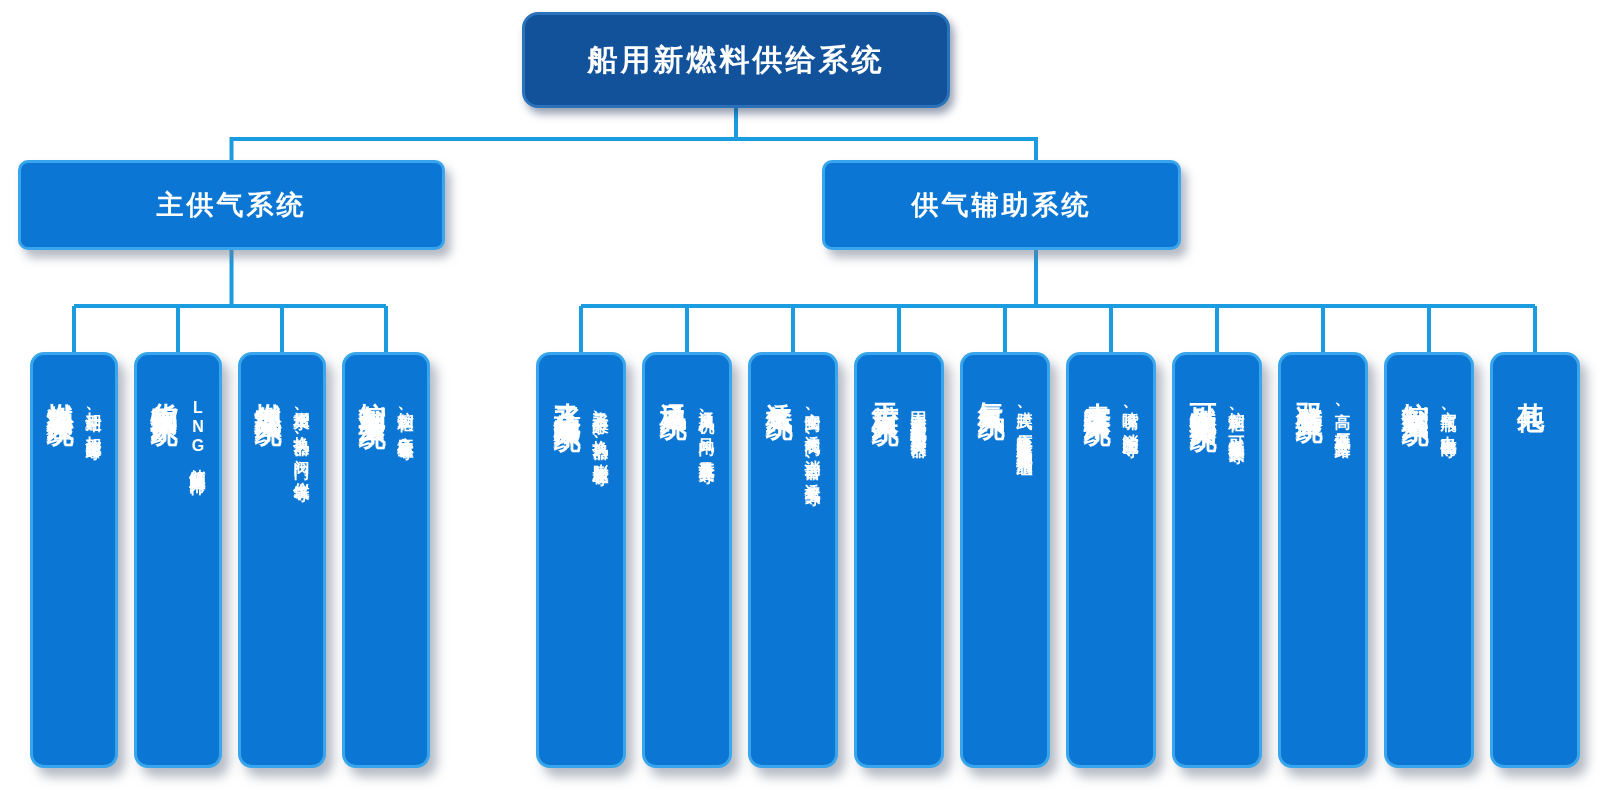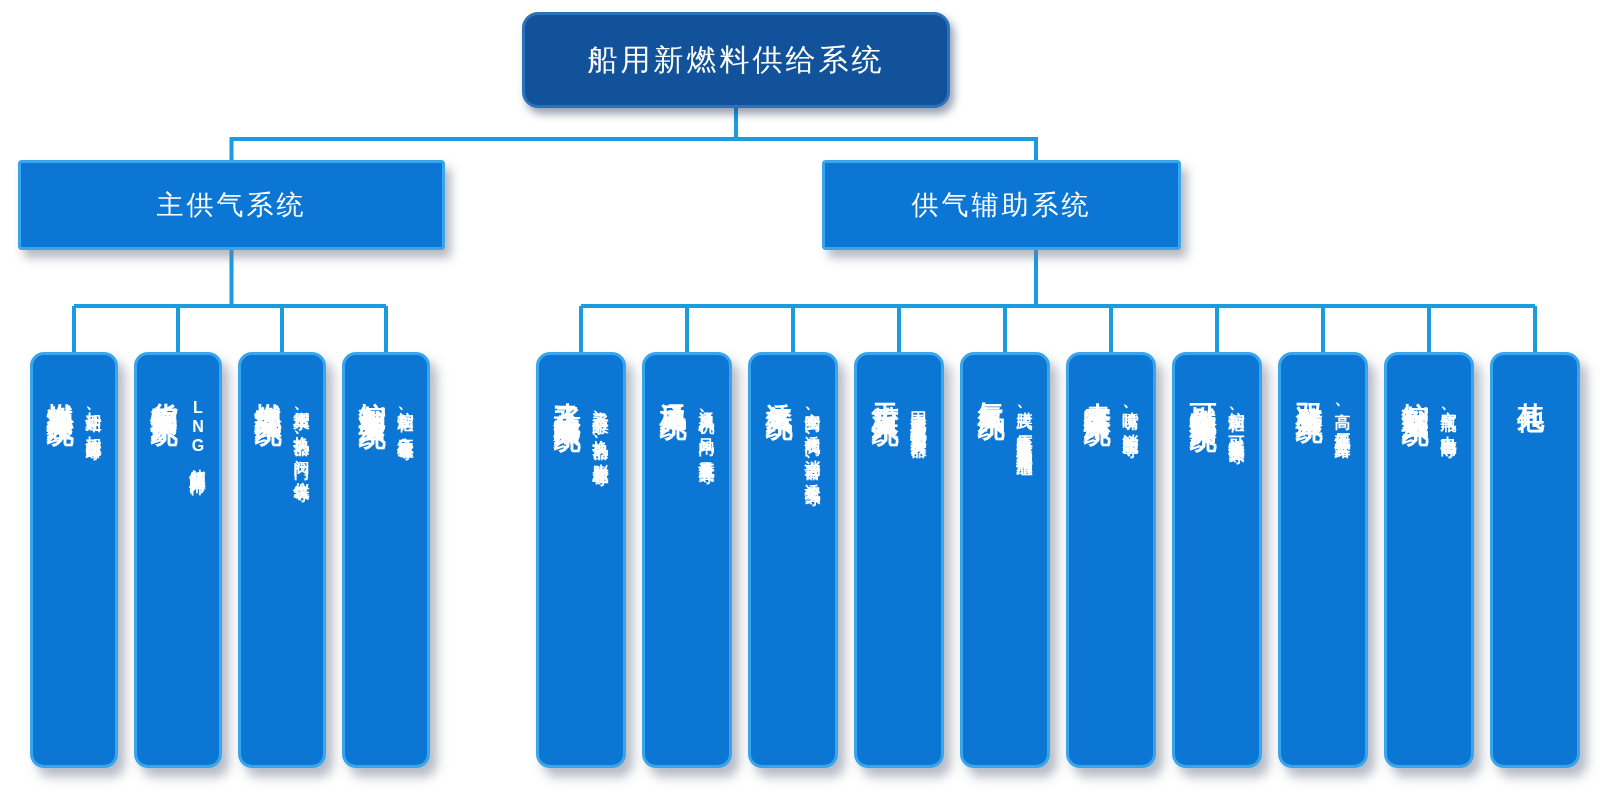--- a/index.html
+++ b/index.html
@@ -7,34 +7,34 @@
     position:relative; width:1600px; height:798px; overflow:hidden;
     background:var(--background,#fff);
     font-family:"Liberation Sans","DejaVu Sans",sans-serif;
   }
   .connectors { position:absolute; left:0; top:0; }
   .connectors path { stroke:var(--connector,#1B9BE0); stroke-width:4; fill:none; }
 
   .node {
     position:absolute; box-sizing:border-box;
     display:flex; align-items:center; justify-content:center;
-    color:var(--text,#fff); font-weight:normal; text-align:right;
+    color:var(--text,#fff); font-weight:bold; text-align:right;
   }
   .root {
     left:522px; top:12px; width:428px; height:96px;
     background:var(--root_fill,#12529B);
     border:3px solid var(--root_border,#2A72B9);
     border-radius:16px; font-size:30px; letter-spacing:3px;
     box-shadow:4px 6px 9px rgba(25,45,85,.45);
   }
   .l2 {
     top:160px; height:90px;
     background:var(--node_fill,#0B76D3);
     border:3px solid var(--node_border,#38A5EC);
-    border-radius:4px; font-size:27px; letter-spacing:3px;
+    border-radius:10px; font-size:27px; letter-spacing:3px;
     box-shadow:6px 8px 10px rgba(110,120,140,.5);
   }
   .l2-left  { left:18px;  width:427px; }
   .l2-right { left:822px; width:359px; }
 
   .leaf-row { position:absolute; top:352px; height:416px; display:flex; gap:16px; }
   .left-row  { left:30px;  width:400px; }
   .right-row { left:536px; width:1044px; }
 
   .leaf {

